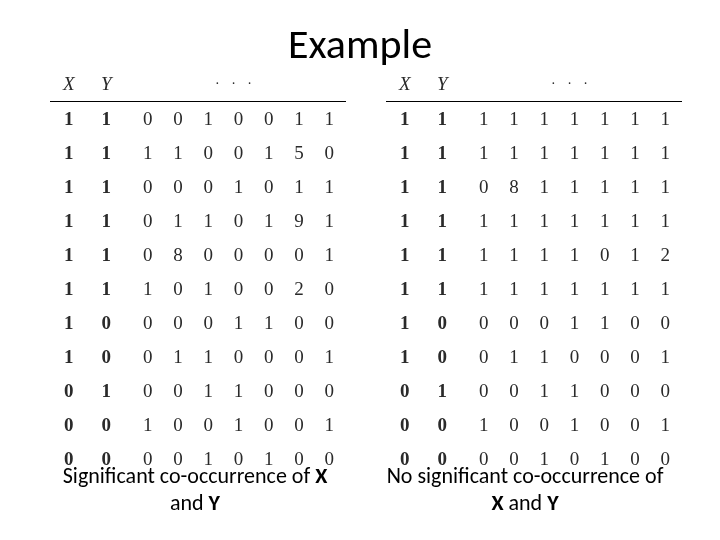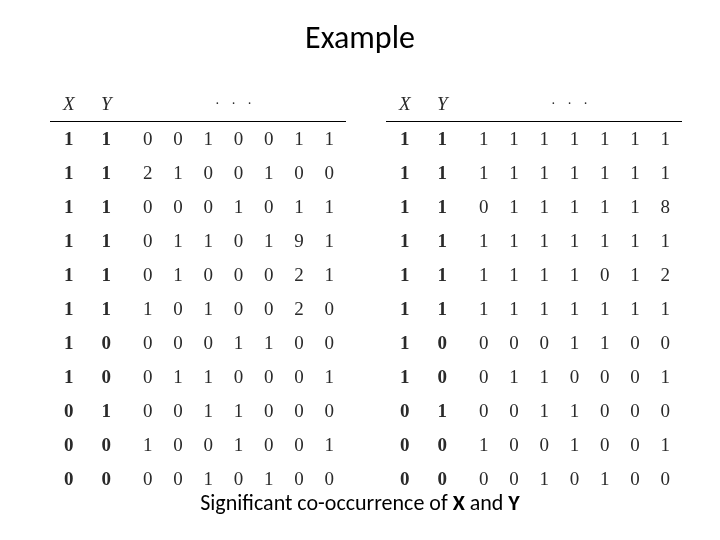--- a/index.html
+++ b/index.html
@@ -13,23 +13,23 @@
   }
   .slide {
     width: 720px;
     height: 540px;
     position: relative;
     box-sizing: border-box;
     padding: 18px 40px 0 40px;
   }
   .title {
     text-align: center;
-    font-size: 32px;
+    font-size: 42px;
     font-weight: 400;
-    margin: 0 0 32px 0;
+    margin: 0 0 0 0;
   }
   .tables {
     display: flex;
     justify-content: space-between;
     gap: 40px;
     padding: 0 10px;
   }
   .tblwrap {
     flex: 1;
     display: flex;
@@ -107,36 +107,36 @@
         </thead>
         <tbody id="left-body">
             <tr>
               <td class="xy">1</td>
               <td class="xy">1</td>
               <td class="bits">0 0 1 0 0 1 1</td>
             </tr>
             <tr>
               <td class="xy">1</td>
               <td class="xy">1</td>
-              <td class="bits">2 1 0 0 1 0 0</td>
+              <td class="bits">1 1 0 0 1 5 0</td>
             </tr>
             <tr>
               <td class="xy">1</td>
               <td class="xy">1</td>
               <td class="bits">0 0 0 1 0 1 1</td>
             </tr>
             <tr>
               <td class="xy">1</td>
               <td class="xy">1</td>
               <td class="bits">0 1 1 0 1 9 1</td>
             </tr>
             <tr>
               <td class="xy">1</td>
               <td class="xy">1</td>
-              <td class="bits">0 1 0 0 0 2 1</td>
+              <td class="bits">0 8 0 0 0 0 1</td>
             </tr>
             <tr>
               <td class="xy">1</td>
               <td class="xy">1</td>
               <td class="bits">1 0 1 0 0 2 0</td>
             </tr>
             <tr>
               <td class="xy">1</td>
               <td class="xy">0</td>
               <td class="bits">0 0 0 1 1 0 0</td>
@@ -181,21 +181,21 @@
               <td class="bits">1 1 1 1 1 1 1</td>
             </tr>
             <tr>
               <td class="xy">1</td>
               <td class="xy">1</td>
               <td class="bits">1 1 1 1 1 1 1</td>
             </tr>
             <tr>
               <td class="xy">1</td>
               <td class="xy">1</td>
-              <td class="bits">0 1 1 1 1 1 8</td>
+              <td class="bits">0 8 1 1 1 1 1</td>
             </tr>
             <tr>
               <td class="xy">1</td>
               <td class="xy">1</td>
               <td class="bits">1 1 1 1 1 1 1</td>
             </tr>
             <tr>
               <td class="xy">1</td>
               <td class="xy">1</td>
               <td class="bits">1 1 1 1 0 1 2</td>
@@ -233,15 +233,18 @@
           </tbody>
       </table>
     </div>
 
   </div>
 
   <div class="captions">
     <div class="caption">
       <span>Significant co-occurrence of </span><b>X</b><span> and </span><b>Y</b>
     </div>
+    <div class="caption">
+      <span>No significant co-occurrence of </span><b>X</b><span> and </span><b>Y</b>
+    </div>
   </div>
 
 </div>
 
 </body></html>

